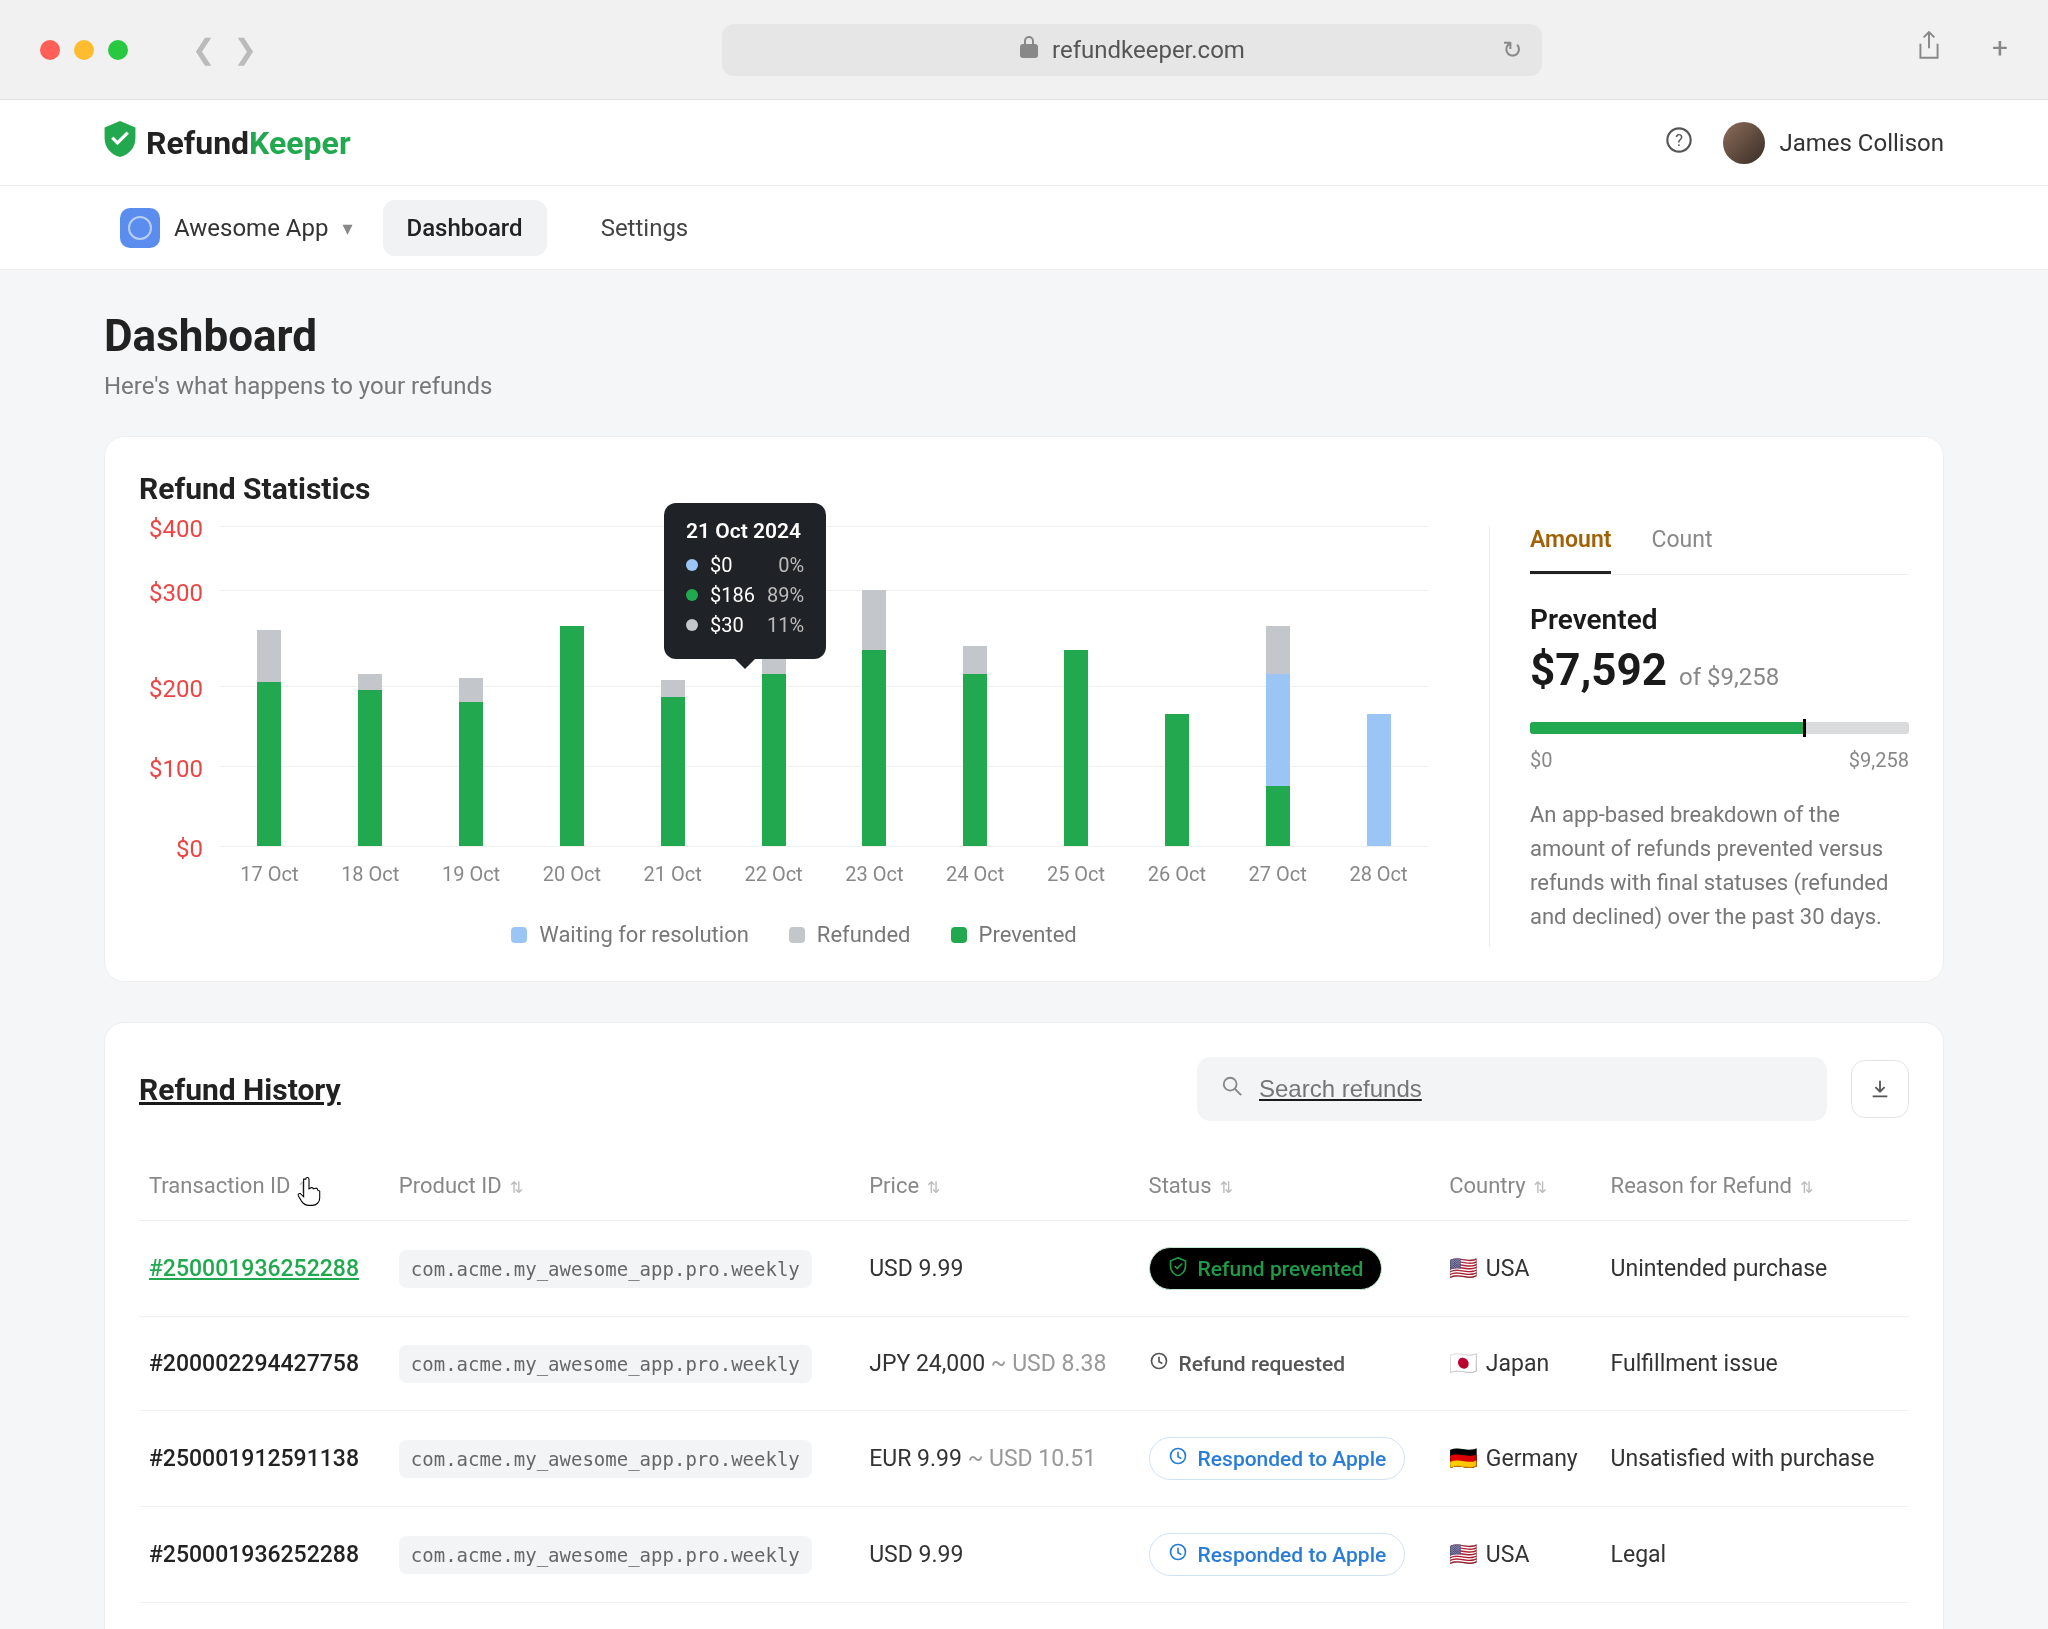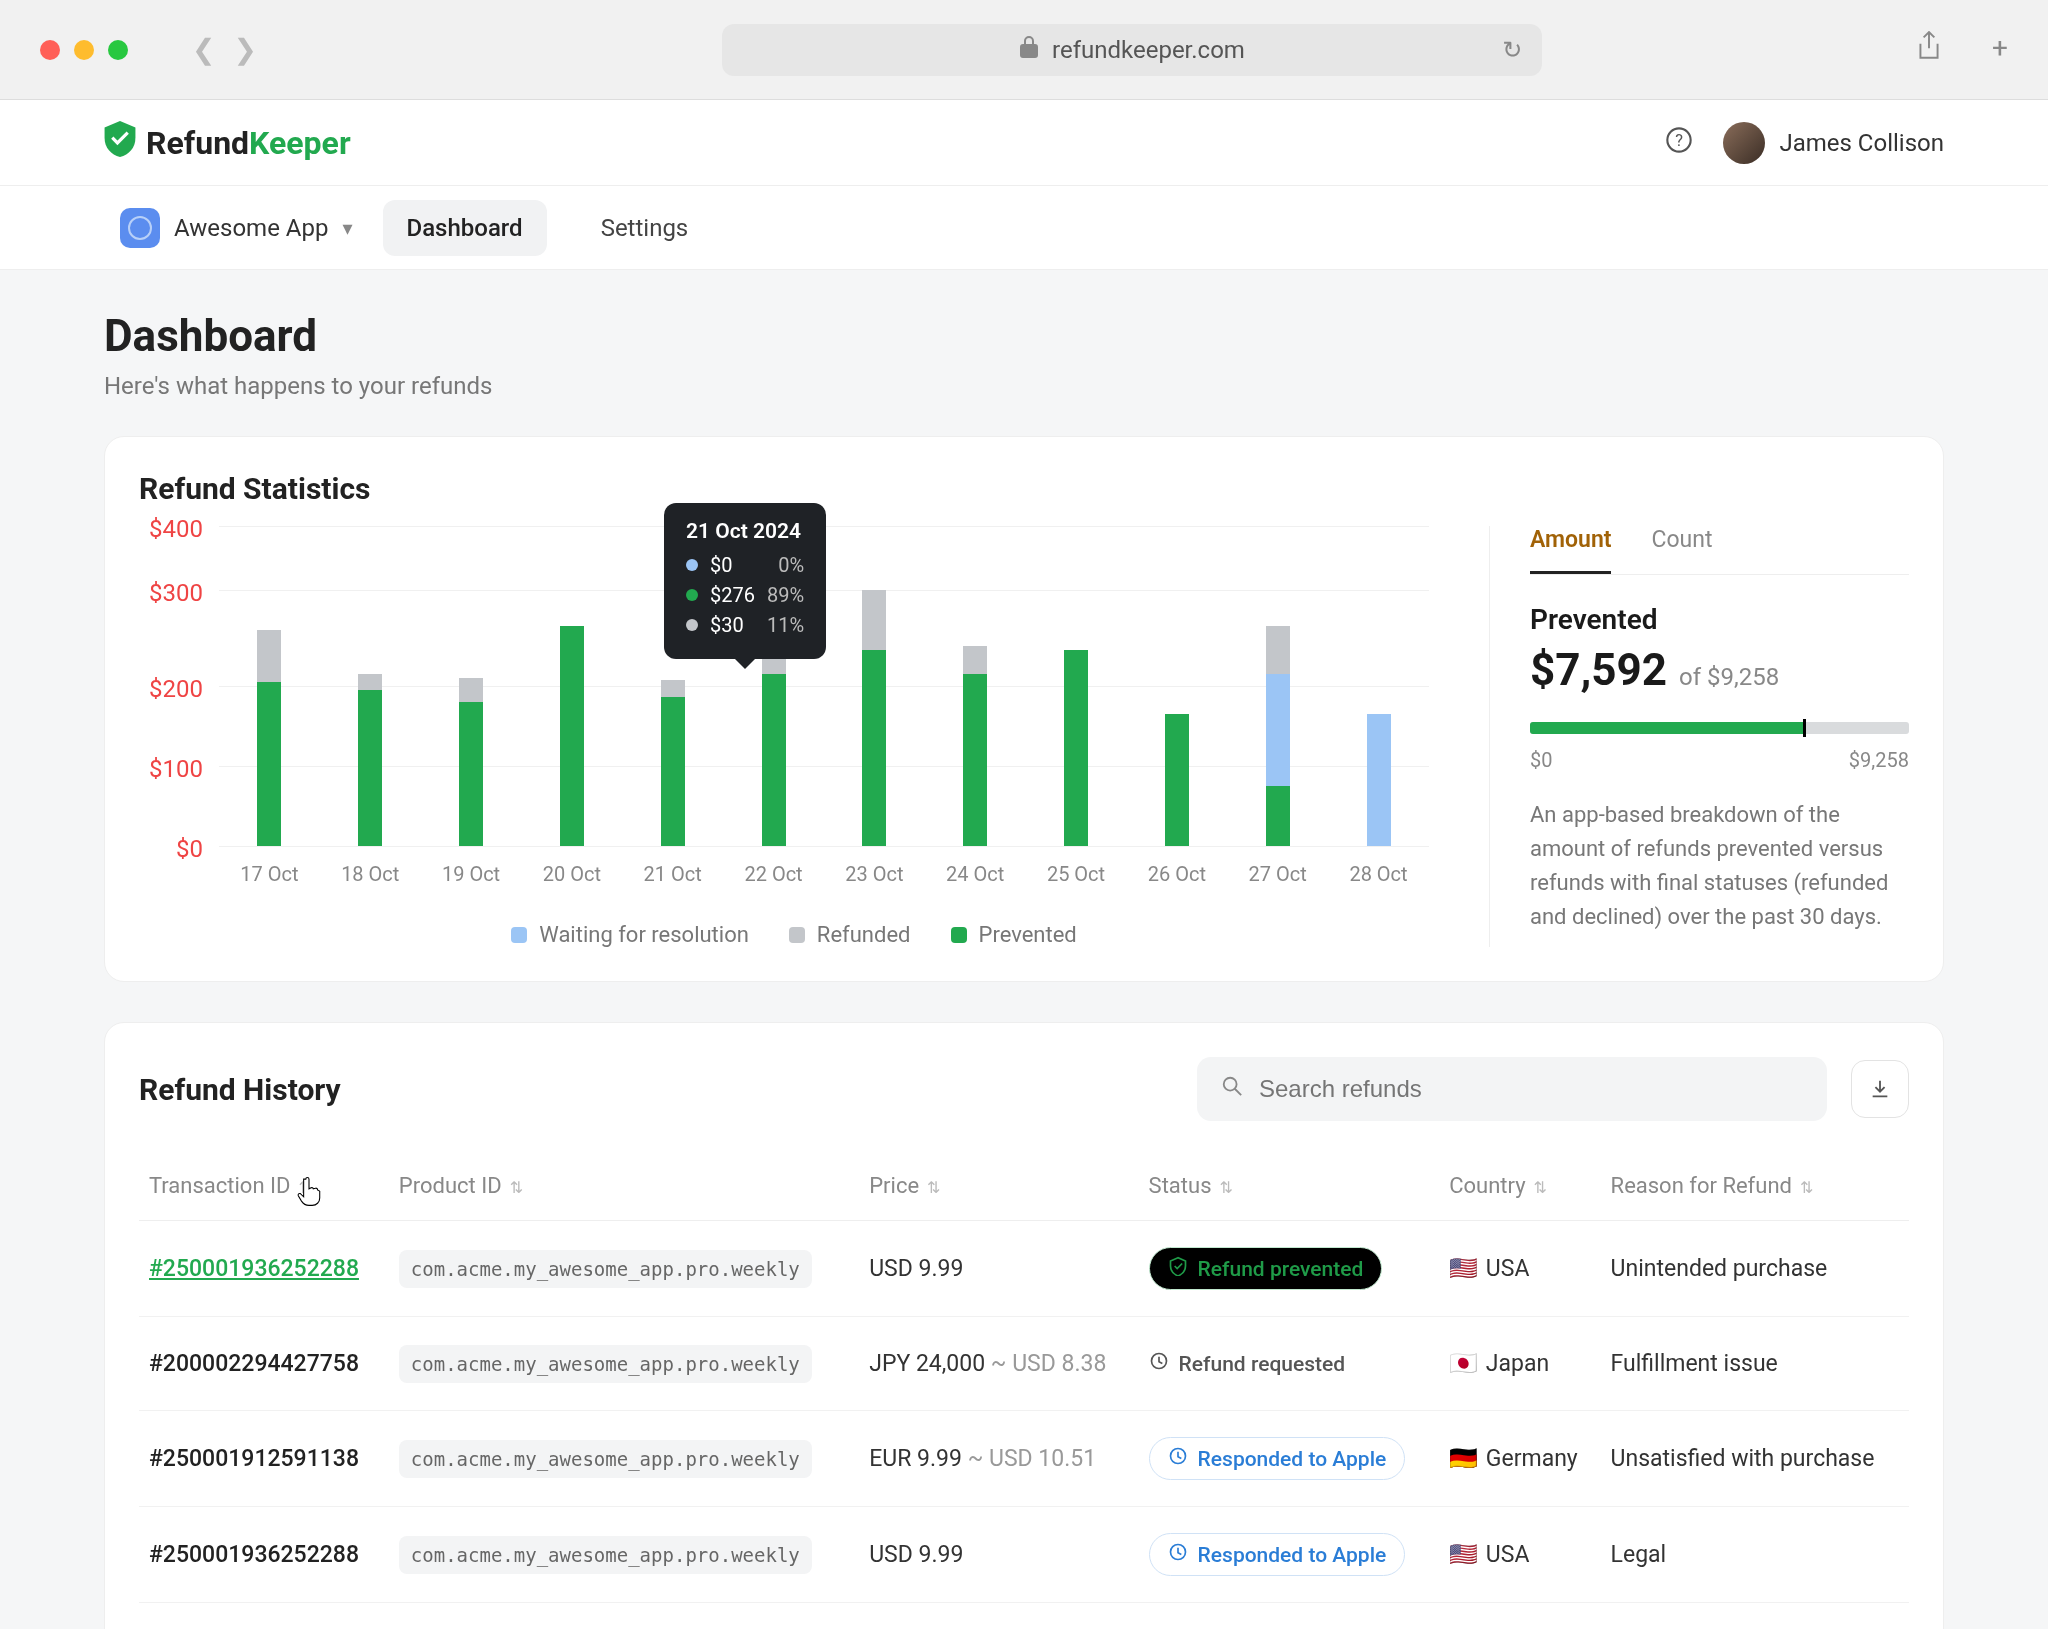--- a/index.html
+++ b/index.html
@@ -146,21 +146,21 @@
 .tab.active { color: #a16207; font-weight: 600; border-bottom: 3px solid #222; }
 .prevented-label { font-size: 28px; font-weight: 600; margin-bottom: 8px; }
 .prevented-amount { font-size: 44px; font-weight: 700; display: flex; align-items: baseline; gap: 12px; margin-bottom: 26px; }
 .prevented-of { font-size: 24px; font-weight: 400; color: #888; }
 .progress-bar { height: 12px; background: #d9dbdd; position: relative; border-radius: 3px; }
 .progress-fill { height: 100%; background: #22a94f; border-radius: 3px 0 0 3px; }
 .progress-tick { position: absolute; top: -3px; bottom: -3px; width: 3px; background: #000; }
 .progress-labels { display: flex; justify-content: space-between; font-size: 20px; color: #888; margin-top: 14px; margin-bottom: 26px;}
 .prevented-desc { font-size: 22px; line-height: 1.55; color: #777; }
 
-.history-header { display: flex; align-items: center; gap: 24px; margin-bottom: 30px; }
+.history-header { display: flex; align-items: center; gap: 24px; margin-bottom: 30px; text-decoration: underline; }
 .history-header .card-title { margin-bottom: 0; }
 .search-box {
   margin-left: auto;
   display: flex; align-items: center; gap: 16px;
   background: #f3f4f5; border-radius: 14px;
   padding: 18px 24px; width: 630px;
   color: #888; font-size: 24px;
 }
 .search-box input { border: none; background: transparent; outline: none; font-size: 24px; flex: 1; color: #333; }
 .dl-btn { width: 58px; height: 58px; border: 1px solid #e3e3e3; border-radius: 14px; display: flex; align-items: center; justify-content: center; color: #555; font-size: 22px; }
@@ -380,21 +380,21 @@
         <div class="tooltip" id="chart-tooltip" style="left: 525px; top: -23px;">
           <div class="tt-title">21 Oct 2024</div>
           <div id="tooltip-rows">
               <div class="tt-row">
                 <div class="dot" style="background: rgb(155, 197, 245);"></div>
                 <span>$0</span>
                 <span class="tt-pct">0%</span>
               </div>
               <div class="tt-row">
                 <div class="dot" style="background: rgb(34, 169, 79);"></div>
-                <span>$276</span>
+                <span>$186</span>
                 <span class="tt-pct">89%</span>
               </div>
               <div class="tt-row">
                 <div class="dot" style="background: rgb(195, 198, 202);"></div>
                 <span>$30</span>
                 <span class="tt-pct">11%</span>
               </div>
             </div>
         </div>
       </div>

